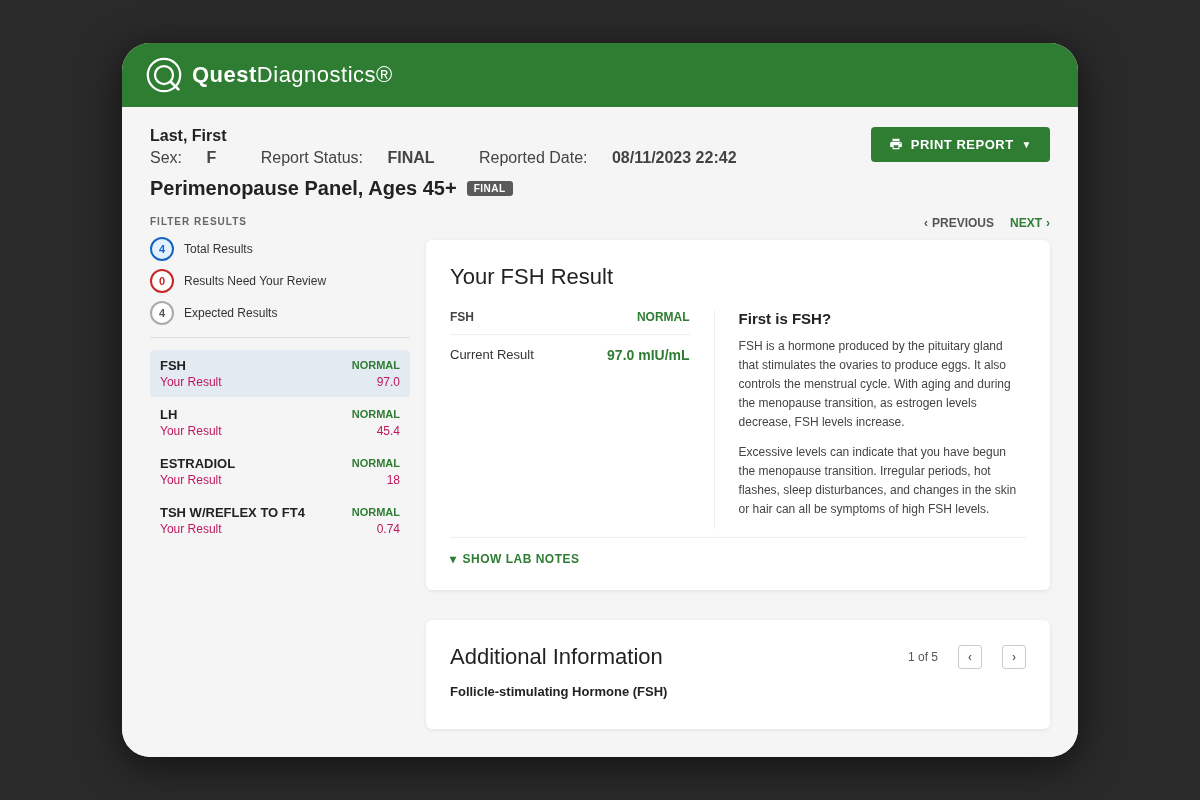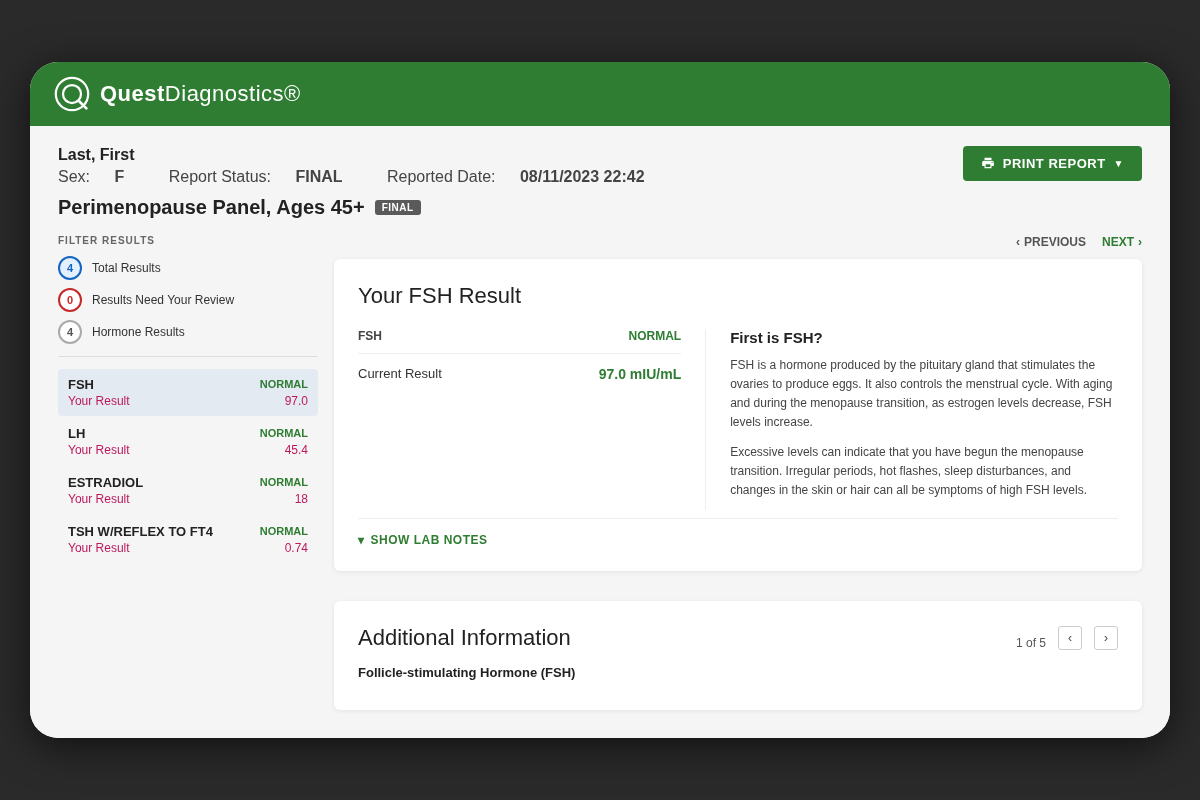--- a/index.html
+++ b/index.html
@@ -5,21 +5,21 @@
     * { box-sizing: border-box; margin: 0; padding: 0; }
     body {
       background: #2a2a2a;
       display: flex;
       justify-content: center;
       align-items: center;
       min-height: 100vh;
       font-family: Arial, sans-serif;
     }
     .device-frame {
-      width: 1140px;
+      width: 956px;
       background: #f0f0f0;
       border-radius: 28px;
       overflow: hidden;
       box-shadow: 0 8px 40px rgba(0,0,0,0.6);
     }
     .header-bar {
       background: #2e7d32;
       padding: 14px 24px;
       display: flex;
       align-items: center;
@@ -307,22 +307,22 @@
       align-items: center;
       margin-bottom: 14px;
     }
     .additional-title {
       font-size: 22px;
       font-weight: 400;
       color: #222;
     }
     .pagination {
       display: flex;
-      align-items: flex-end;
-      gap: 12px;
+      align-items: center;
+      gap: 20px;
       font-size: 12px;
       color: #555;
     }
     .page-btn {
       background: none;
       border: 1px solid #ccc;
       width: 24px;
       height: 24px;
       border-radius: 3px;
       cursor: pointer;
@@ -400,21 +400,21 @@
         <div class="filter-item">
           <div class="filter-badge blue">4</div>
           <span class="filter-item-label">Total Results</span>
         </div>
         <div class="filter-item">
           <div class="filter-badge red">0</div>
           <span class="filter-item-label">Results Need Your Review</span>
         </div>
         <div class="filter-item">
           <div class="filter-badge gray">4</div>
-          <span class="filter-item-label">Hormone Results</span>
+          <span class="filter-item-label">Expected Results</span>
         </div>
 
         <hr class="sidebar-divider">
 
         <div class="result-item active">
           <div class="result-item-top">
             <span class="result-name">FSH</span>
             <span class="result-status normal">NORMAL</span>
           </div>
           <div class="result-sub">

